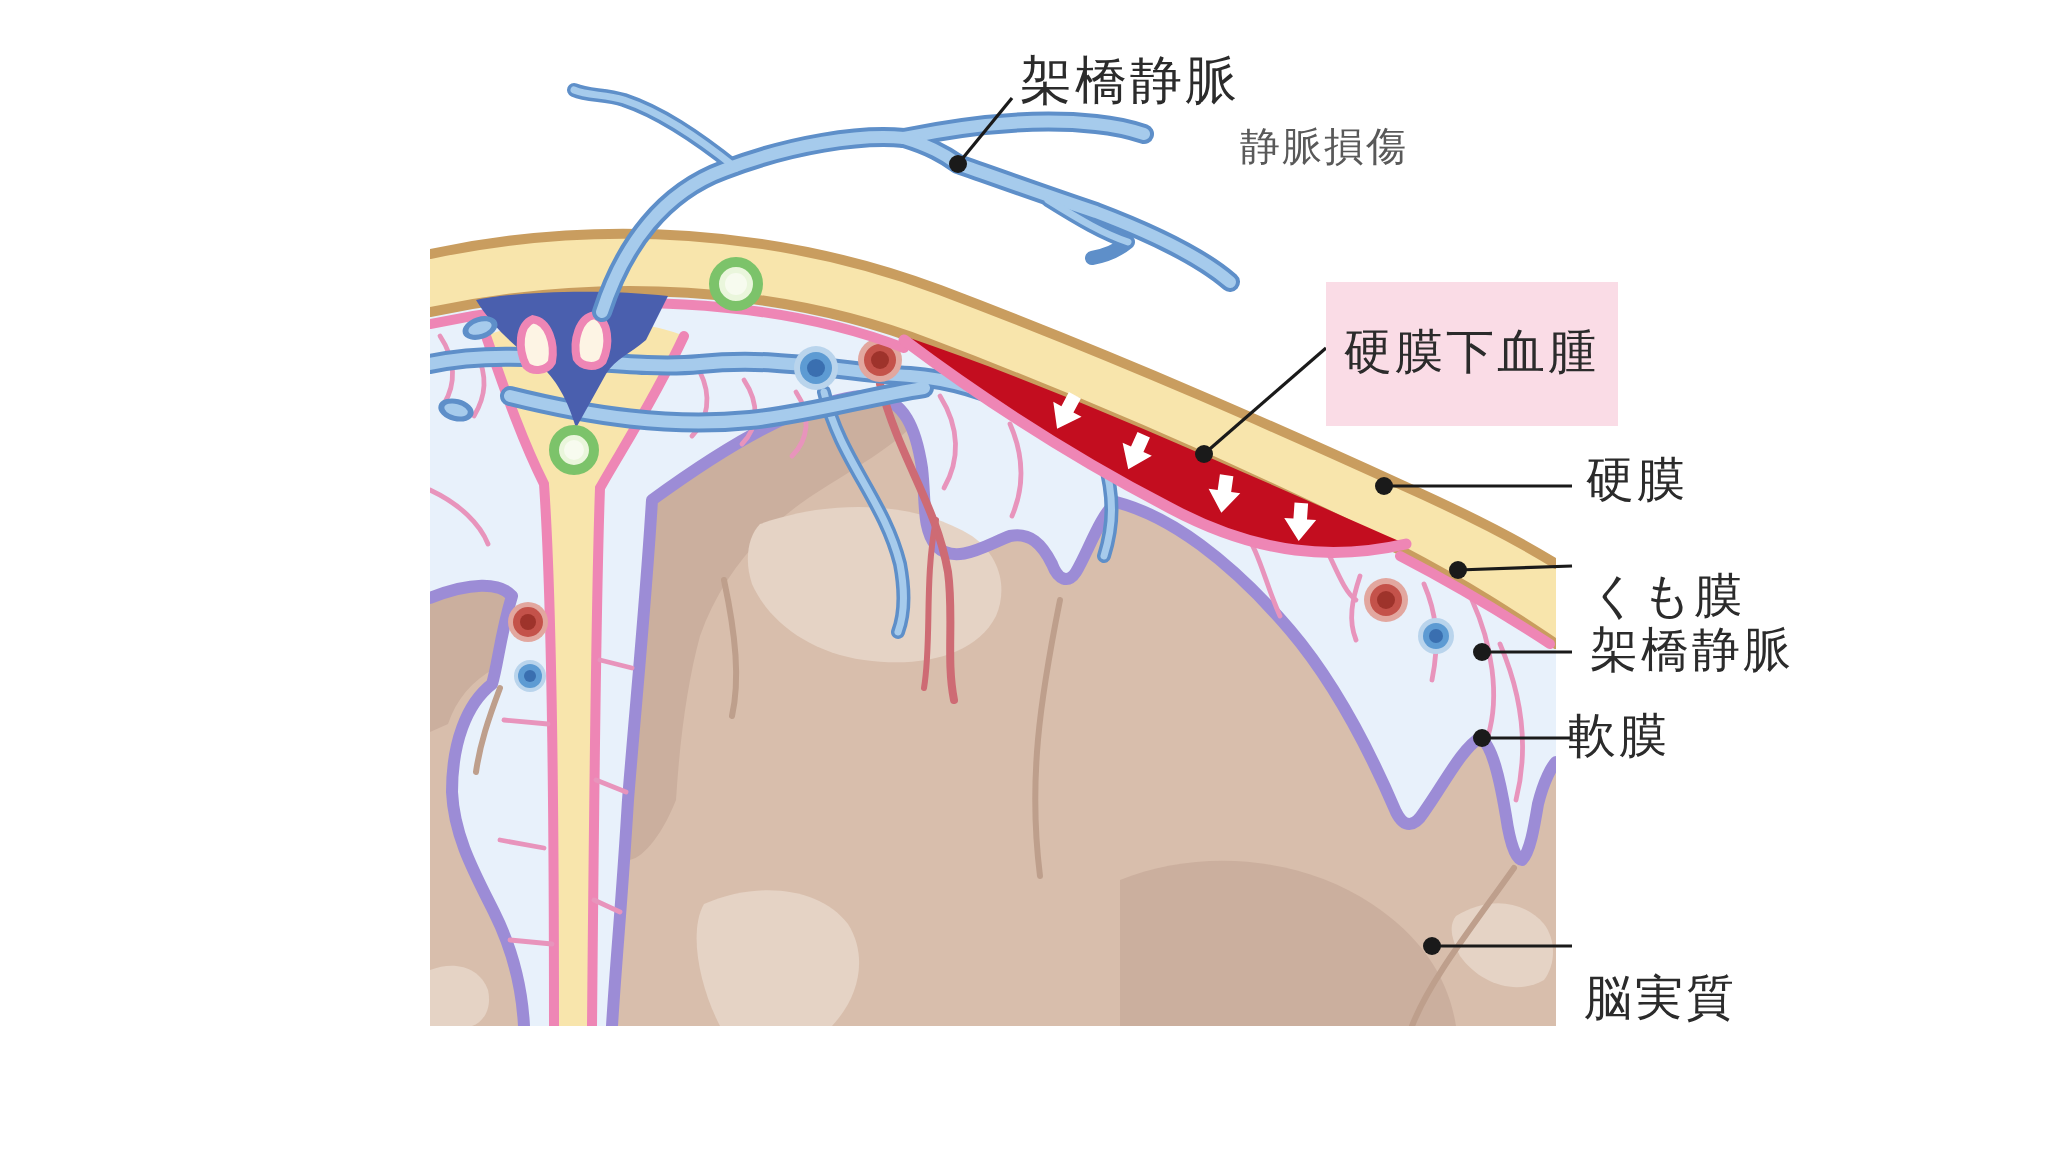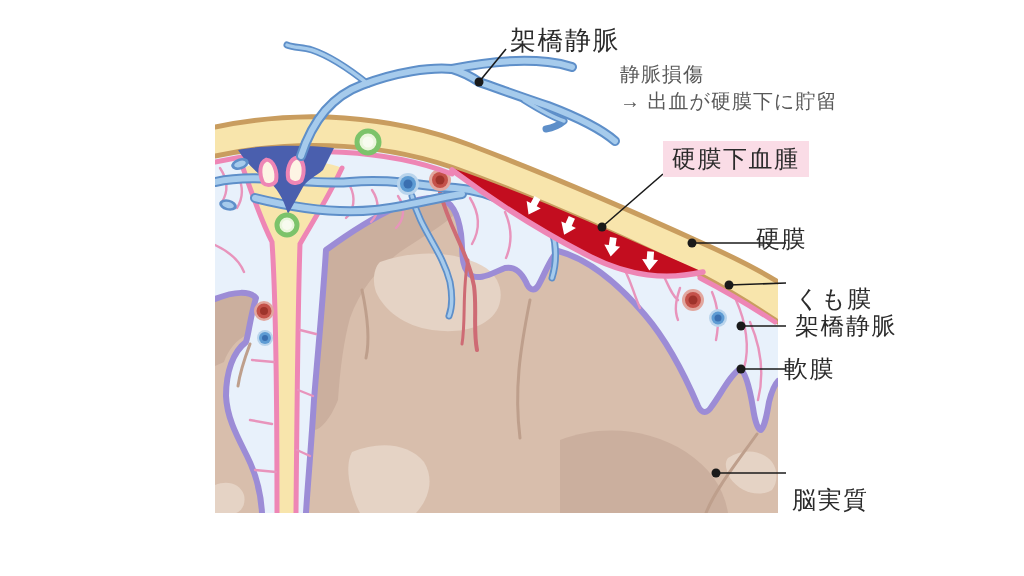--- a/index.html
+++ b/index.html
@@ -11,21 +11,21 @@
   .art{position:absolute;left:0;top:0;width:1024px;height:576px;}
   .lbl{
     position:absolute;font-size:24px;color:var(--label_text,#2b2b2b);
     letter-spacing:1.5px;white-space:nowrap;line-height:1.25;
   }
   .lbl-big{font-size:26px;}
   .note{
     position:absolute;font-size:20px;color:var(--note_text,#595959);
     letter-spacing:1px;white-space:nowrap;line-height:27px;
   }
-  .hl{background:var(--label_highlight,#fadce6);padding:3px 9px;}
+  .hl{background:var(--label_highlight,#fadce6);padding:21px 9px;}
   
   .f-csf{fill:var(--csf);}
   .f-white{fill:#ffffff;}
   .f-brain{fill:var(--brain);}
   .s-pia{stroke:var(--pia);stroke-width:6;fill:none;stroke-linecap:round;stroke-linejoin:round;}
   .f-shade{fill:var(--brain_shade);}
   .f-light{fill:var(--brain_light);}
   .s-sulcus{stroke:var(--sulcus);stroke-width:3;fill:none;stroke-linecap:round;}
   .f-falx{fill:var(--dura);}
   .s-arach{stroke:var(--arachnoid);stroke-width:5;fill:none;stroke-linecap:round;}
@@ -227,26 +227,25 @@
       <circle class="dot" cx="741" cy="369" r="4.5"></circle>
       <line class="leader" x1="786" y1="473" x2="716" y2="473"></line>
       <circle class="dot" cx="716" cy="473" r="4.5"></circle>
     </g>
   </svg>
 
   <div class="lbl lbl-big" style="left:510px;top:24px;">架橋静脈</div>
 
   <div class="note" style="left:620px;top:61px;">
     <div>静脈損傷</div>
-    <div>→ 出血が硬膜下に貯留</div>
   </div>
 
   <div class="lbl hl" style="left:663px;top:141px;">硬膜下血腫</div>
 
-  <div class="lbl" style="left:756px;top:226px;font-family:Liberation Mono, monospace;">硬膜</div>
+  <div class="lbl" style="left:793px;top:226px;">硬膜</div>
 
   <div class="lbl" style="left:795px;top:284px;">くも膜</div>
 
   <div class="lbl" style="left:795px;top:311px;">架橋静脈</div>
 
   <div class="lbl" style="left:784px;top:354px;">軟膜</div>
 
   <div class="lbl" style="left:792px;top:458px;margin-top:27px;">脳実質</div>
 </div>
 

